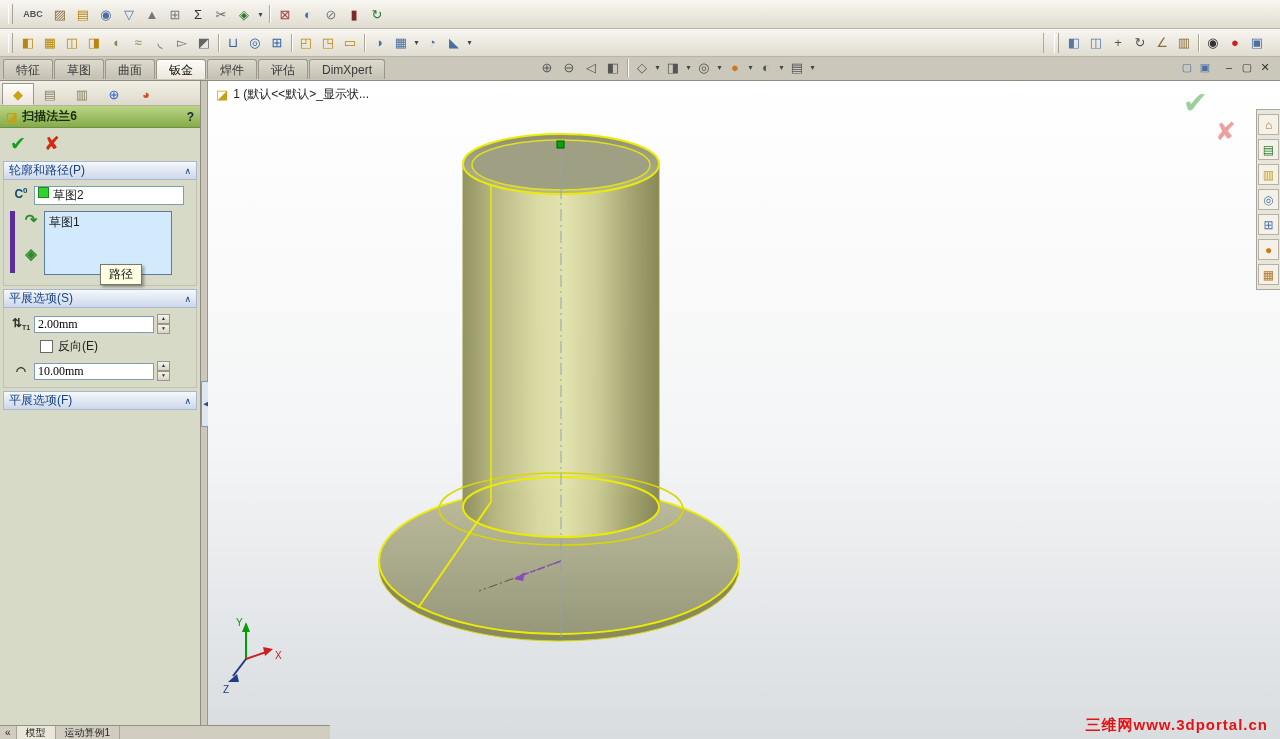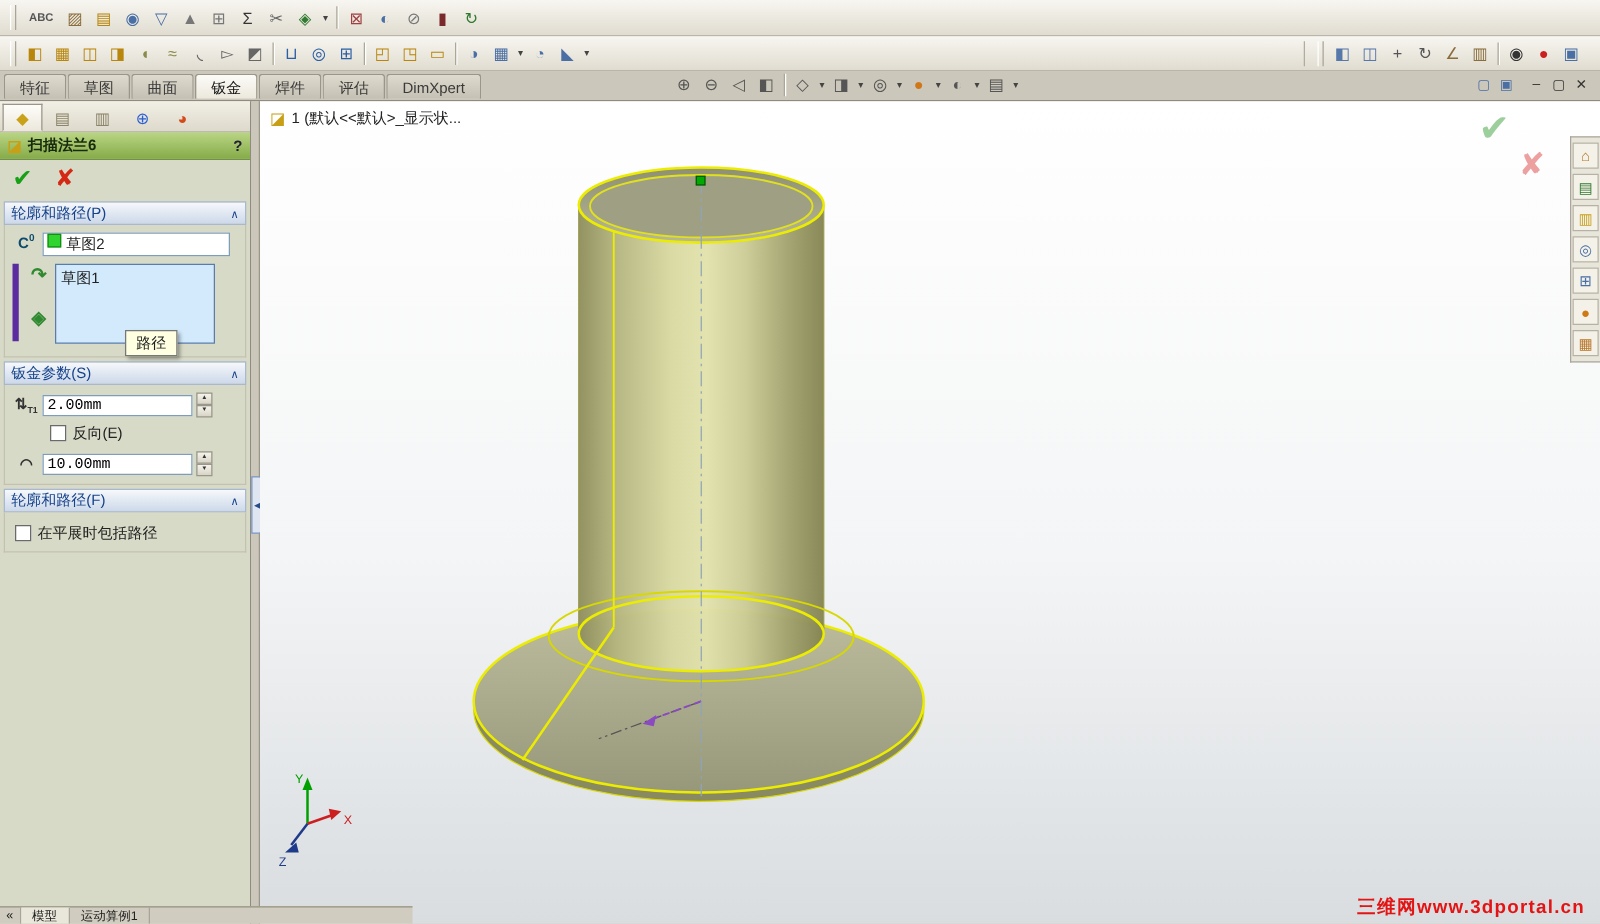--- a/index.html
+++ b/index.html
@@ -59,21 +59,21 @@
   .picon sup{font-size:8px}
   .psub{font-size:7px;color:#333;vertical-align:sub}
   .pfield{flex:1;height:17px;background:#fff;border:1px solid #7f9db9;display:flex;
     padding:0 3px;margin-right:8px}
   .chip{width:9px;height:9px;background:#2fd42f;border:1px solid #1a8a1a;margin-right:4px;flex:none}
   .pband{position:absolute;left:2px;top:0;width:5px;height:62px;background:#5a2ca0}
   .iconcol{width:26px;margin-left:10px;display:flex;flex-direction:column;align-items:center;gap:16px;flex:none}
   .plist{flex:1;height:58px;background:#d2eafb;border:1px solid #5a7ca8;padding:2px 4px;margin-right:20px}
   .tooltip{position:absolute;left:96px;top:84px;background:#ffffe1;border:1px solid #777;
     padding:1px 8px;box-shadow:2px 2px 3px rgba(0,0,0,.35);z-index:5}
-  .pinput{width:112px;height:15px;border:1px solid #7f9db9;font-family:Liberation Mono, monospace;
+  .pinput{width:112px;height:15px;border:1px solid #7f9db9;font-family:Liberation Serif, serif;
     font-size:12px;padding:0 3px;background:#fff}
   .spin{width:13px;display:inline-flex;flex-direction:column;margin-left:3px}
   .spin span{height:8px;font-size:5px;line-height:7px;text-align:center;
     background:linear-gradient(#f5f3ec,#d8d4c6);border:1px solid #9a968a;color:#333}
   .cbrow{display:flex;align-items:center;margin:2px 0 6px 32px}
   .cbrow.noindent{margin-left:4px}
   .cb{width:11px;height:11px;background:#fff;border:1px solid #6a6a6a;margin-right:5px;flex:none}
   
   .splitter{width:6px;background:#cbc7ba;border-right:1px solid #9a968a;position:relative}
   .spbtn{position:absolute;top:300px;left:0;width:8px;height:44px;background:#dfe6f2;
@@ -253,21 +253,21 @@
           <div class="plist">
             <span>草图1</span>
           </div>
         </div>
         <div class="tooltip">路径</div>
       </div>
     </div>
 
     <div class="group">
       <div class="ghead">
-        <span>钣金参数(S)</span>
+        <span>平展选项(S)</span>
         <span class="chev">∧</span>
       </div>
       <div class="gbody">
         <div class="prow" style="align-items:center;margin-bottom:4px">
           <span class="picon" style="color:#333"><span>⇅</span><span class="psub">T1</span></span>
           <input class="pinput" value="2.00mm" style="">
           <span class="spin">
             <span>▲</span>
             <span>▼</span>
           </span>
@@ -282,28 +282,22 @@
           <span class="spin">
             <span>▲</span>
             <span>▼</span>
           </span>
         </div>
       </div>
     </div>
 
     <div class="group">
       <div class="ghead">
-        <span>轮廓和路径(F)</span>
+        <span>平展选项(F)</span>
         <span class="chev">∧</span>
-      </div>
-      <div class="gbody">
-        <div class="cbrow noindent" style="margin-bottom:2px">
-          <span class="cb"></span>
-          <span>在平展时包括路径</span>
-        </div>
       </div>
     </div>
   </div>
 
   <div class="splitter">
     <div class="spbtn">◀</div>
   </div>
 
   <div class="viewport">
 

